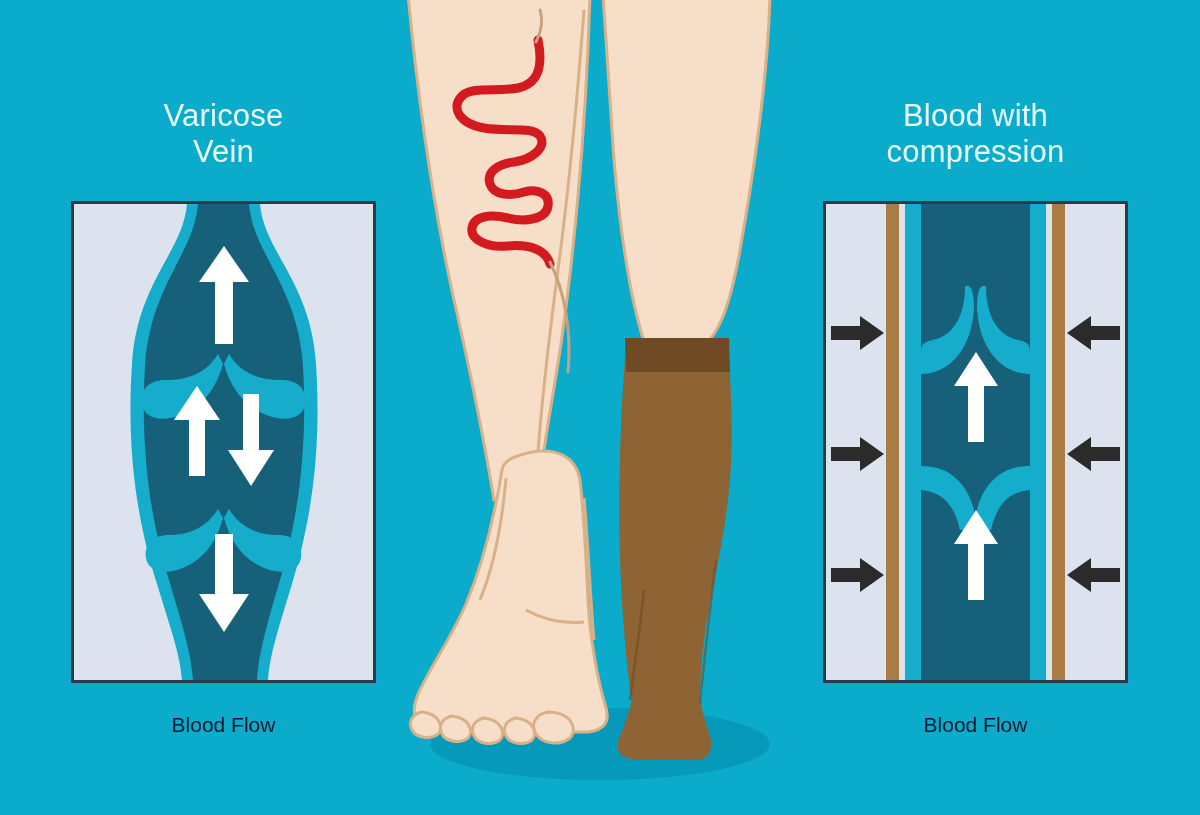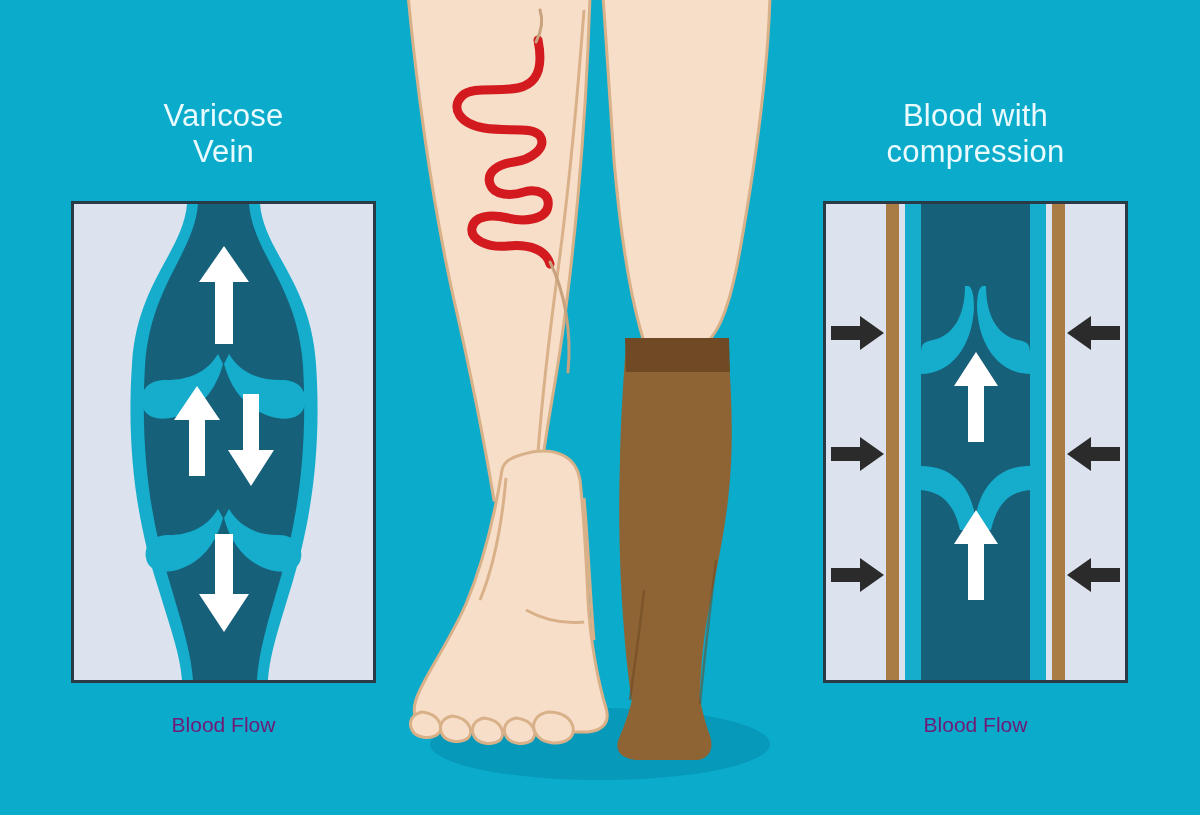--- a/index.html
+++ b/index.html
@@ -24,21 +24,21 @@
     font-weight: 400;
     letter-spacing: 0.2px;
     white-space: pre-line;
   }
   #title-left  { left: 71px;  top: 98px;  width: 305px; }
   #title-right { left: 823px; top: 98px;  width: 305px; }
 
   .caption {
     position: absolute;
     text-align: center;
-    color: #701a75;
+    color: #0f172a;
     font-size: 21px;
     font-weight: 400;
   }
   #caption-left  { left: 71px;  top: 713px; width: 305px; }
   #caption-right { left: 823px; top: 713px; width: 305px; }
 
   .diagram-panel {
     position: absolute;
     top: 201px;
     width: 305px;

